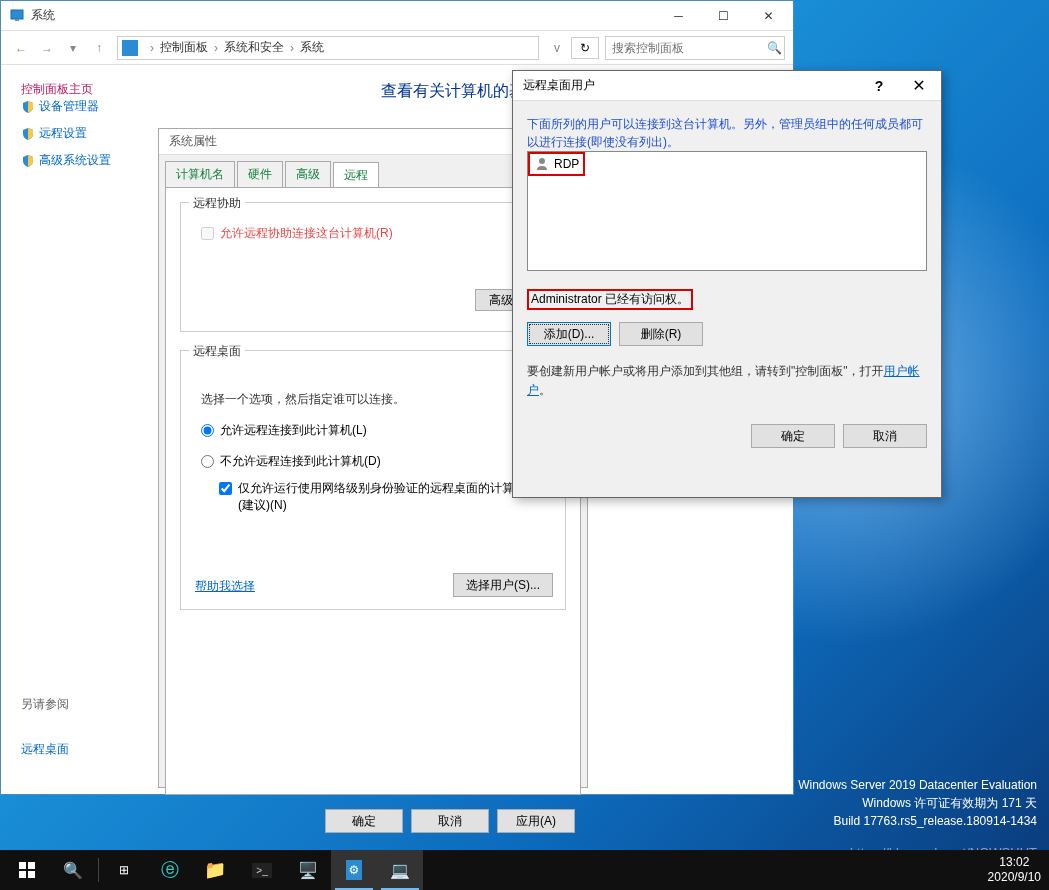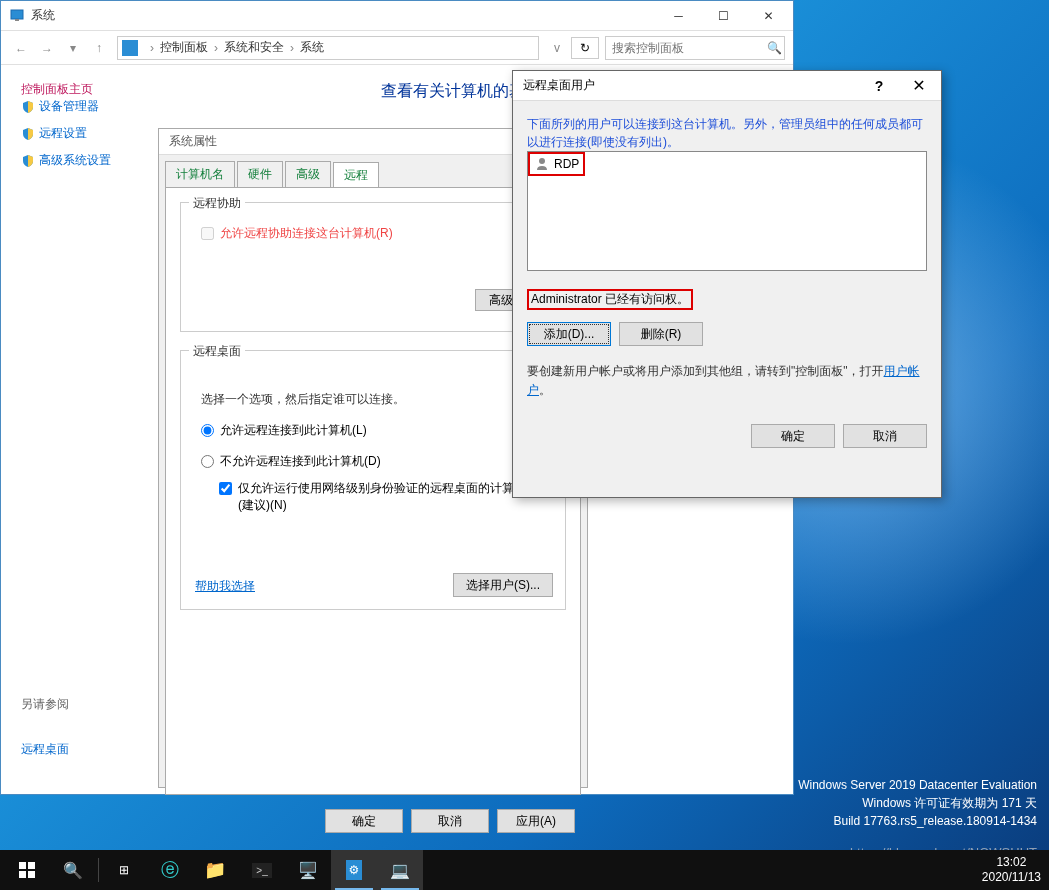--- a/index.html
+++ b/index.html
@@ -291,15 +291,15 @@
       <span style="font-size:16px;">🖥️</span>
     </div>
   <div class="tb-item active">
       <span style="background:#2a8dd4;color:#fff;padding:3px;">⚙</span>
     </div>
   <div class="tb-item active">
       <span style="font-size:16px;">💻</span>
     </div>
   <div class="clock">
     <div>13:02</div>
-    <div>2020/11/13</div>
+    <div>2020/9/10</div>
   </div>
 </div>
 
 </body></html>

